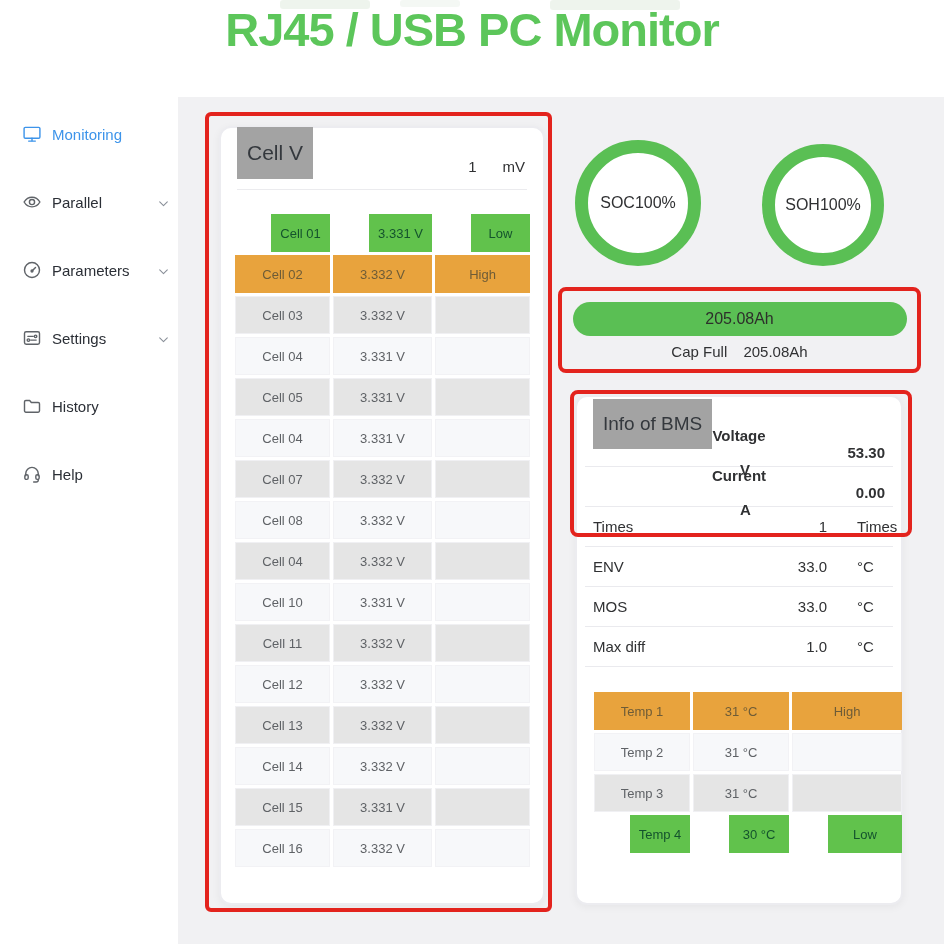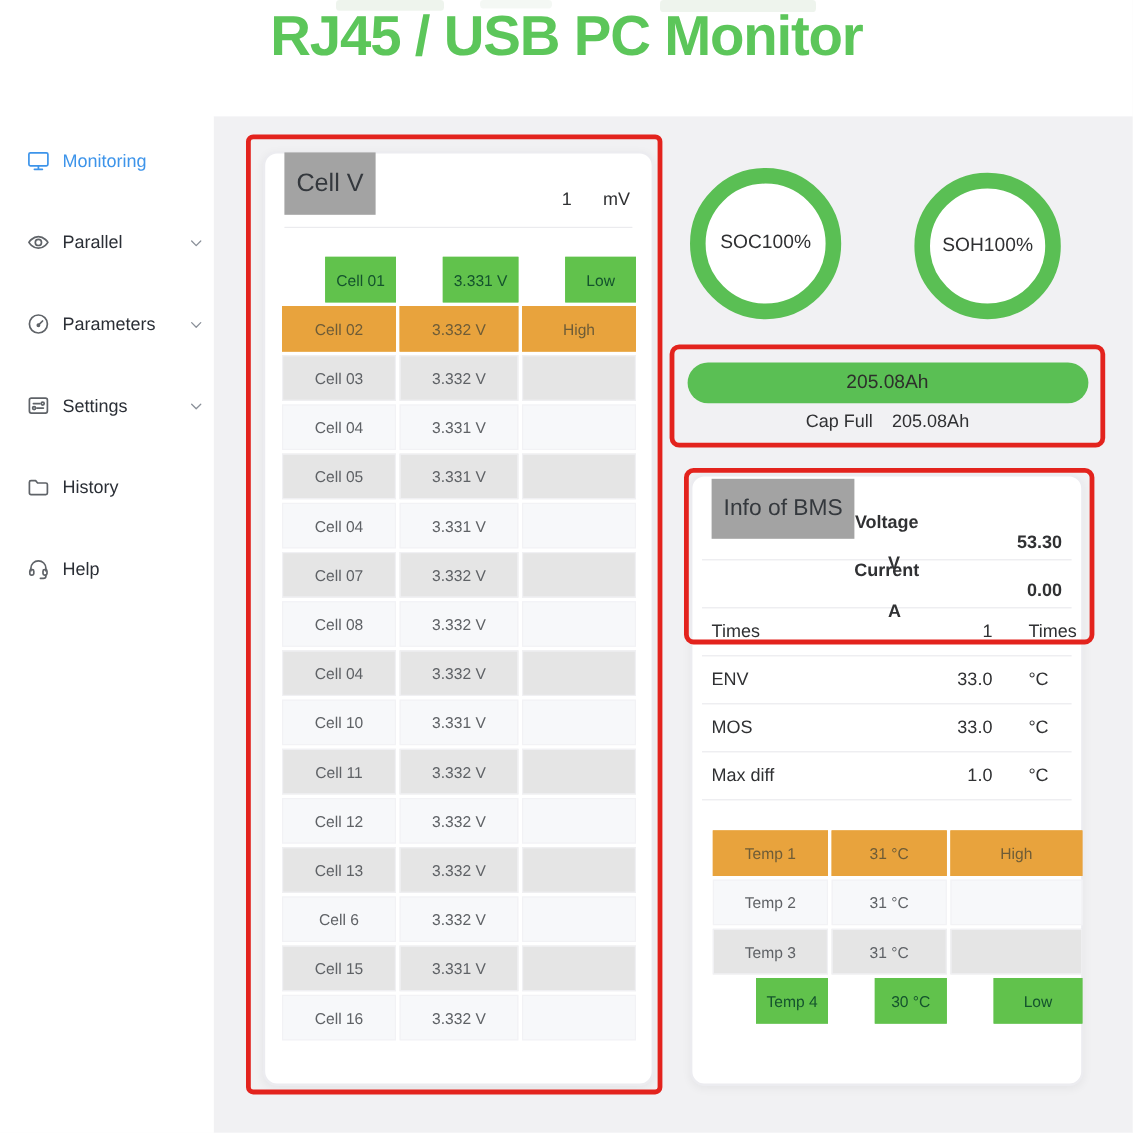--- a/index.html
+++ b/index.html
@@ -266,21 +266,21 @@
         <div class="tcell">Cell 12</div>
         <div class="tcell">3.332 V</div>
         <div class="tcell"></div>
       </div>
       <div class="trow">
         <div class="tcell">Cell 13</div>
         <div class="tcell">3.332 V</div>
         <div class="tcell"></div>
       </div>
       <div class="trow">
-        <div class="tcell">Cell 6</div>
+        <div class="tcell">Cell 14</div>
         <div class="tcell">3.332 V</div>
         <div class="tcell"></div>
       </div>
       <div class="trow">
         <div class="tcell">Cell 15</div>
         <div class="tcell">3.331 V</div>
         <div class="tcell"></div>
       </div>
       <div class="trow">
         <div class="tcell">Cell 16</div>

